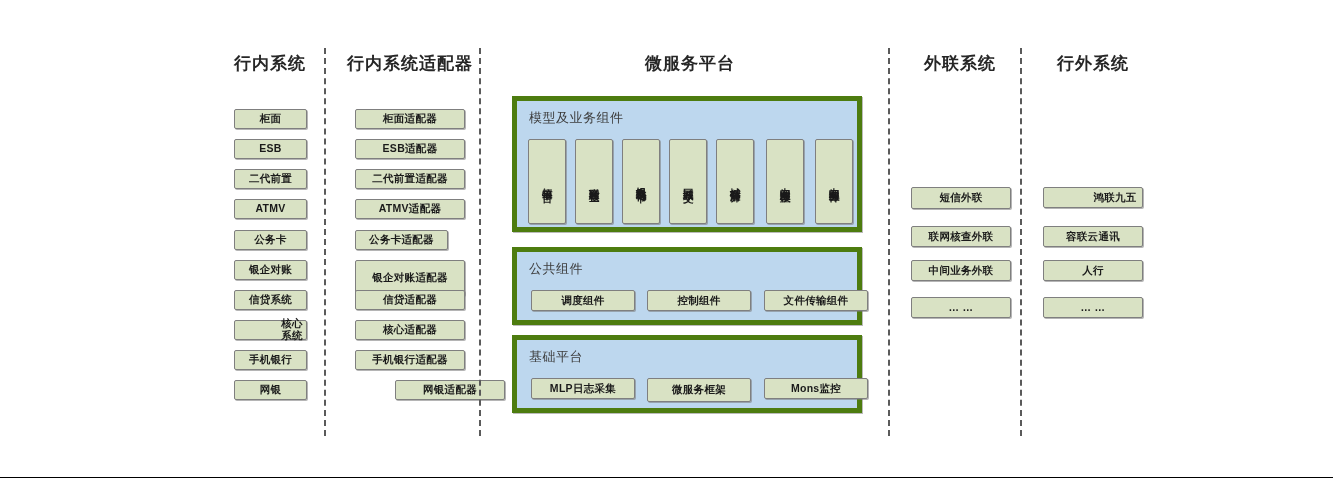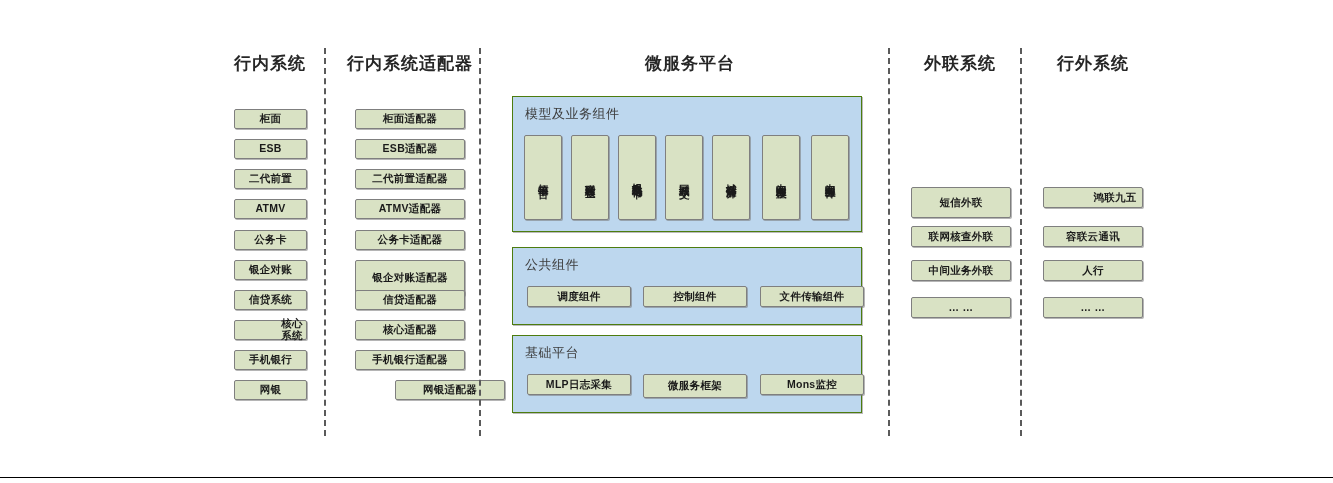--- a/index.html
+++ b/index.html
@@ -65,21 +65,21 @@
     height: 388px;
     border-left: 2px dashed #5a5a5a;
     width: 0;
   }
 
   
   .panel {
     position: absolute;
     box-sizing: border-box;
     background: #bdd7ee;
-    border: 1px solid #4d7c0f;
+    border: 5px solid #4d7c0f;
     box-shadow: 1px 1px 0 rgba(120,120,120,0.5);
   }
   .panel-label {
     position: absolute;
     left: 12px;
     top: 8px;
     font-size: 13px;
     color: #3c3c3c;
     font-weight: normal;
     letter-spacing: 0.5px;
@@ -114,21 +114,21 @@
   <div class="node" style="left:234px; top:380px; width:73px; height:20px;">网银</div>
 
   <div class="vsep" style="left:324px;"></div>
 
   <div class="col-title" style="left:330px; top:52px; width:160px;">行内系统适配器</div>
 
   <div class="node" style="left:355px; top:109px; width:110px; height:20px;">柜面适配器</div>
   <div class="node" style="left:355px; top:139px; width:110px; height:20px;">ESB适配器</div>
   <div class="node" style="left:355px; top:169px; width:110px; height:20px;">二代前置适配器</div>
   <div class="node" style="left:355px; top:199px; width:110px; height:20px;">ATMV适配器</div>
-  <div class="node" style="left:355px; top:230px; width:110px; height:20px;">公务卡适配器</div>
+  <div class="node" style="left:355px; top:230px; width:93px; height:20px;">公务卡适配器</div>
   <div class="node" style="left:355px; top:260px; width:110px; height:36px;">银企对账适配器</div>
   <div class="node" style="left:355px; top:290px; width:110px; height:20px;">信贷适配器</div>
   <div class="node" style="left:355px; top:320px; width:110px; height:20px;">核心适配器</div>
   <div class="node" style="left:355px; top:350px; width:110px; height:20px;">手机银行适配器</div>
   <div class="node" style="left:355px; top:380px; width:110px; height:20px;margin-left:40px;">网银适配器</div>
 
   <div class="vsep" style="left:479px;"></div>
 
   <div class="col-title" style="left:570px; top:52px; width:240px;">微服务平台</div>
 
@@ -154,21 +154,21 @@
     <div class="panel-label">基础平台</div>
     <div class="node" style="left:14px; top:38px; width:104px; height:21px;">MLP日志采集</div>
     <div class="node" style="left:130px; top:38px; width:104px; height:24px;">微服务框架</div>
     <div class="node" style="left:247px; top:38px; width:104px; height:21px;">Mons监控</div>
   </div>
 
   <div class="vsep" style="left:888px;"></div>
 
   <div class="col-title" style="left:895px; top:52px; width:130px;">外联系统</div>
 
-  <div class="node" style="left:911px; top:187px; width:100px; height:31px;">短信外联</div>
+  <div class="node" style="left:911px; top:187px; width:100px; height:22px;">短信外联</div>
   <div class="node" style="left:911px; top:226px; width:100px; height:21px;">联网核查外联</div>
   <div class="node" style="left:911px; top:260px; width:100px; height:21px;">中间业务外联</div>
   <div class="node" style="left:911px; top:297px; width:100px; height:21px;">… …</div>
 
   <div class="vsep" style="left:1020px;"></div>
 
   <div class="col-title" style="left:1028px; top:52px; width:130px;">行外系统</div>
 
   <div class="node" style="left:1043px; top:187px; width:100px; height:21px;padding-left:44px;">鸿联九五</div>
   <div class="node" style="left:1043px; top:226px; width:100px; height:21px;">容联云通讯</div>

